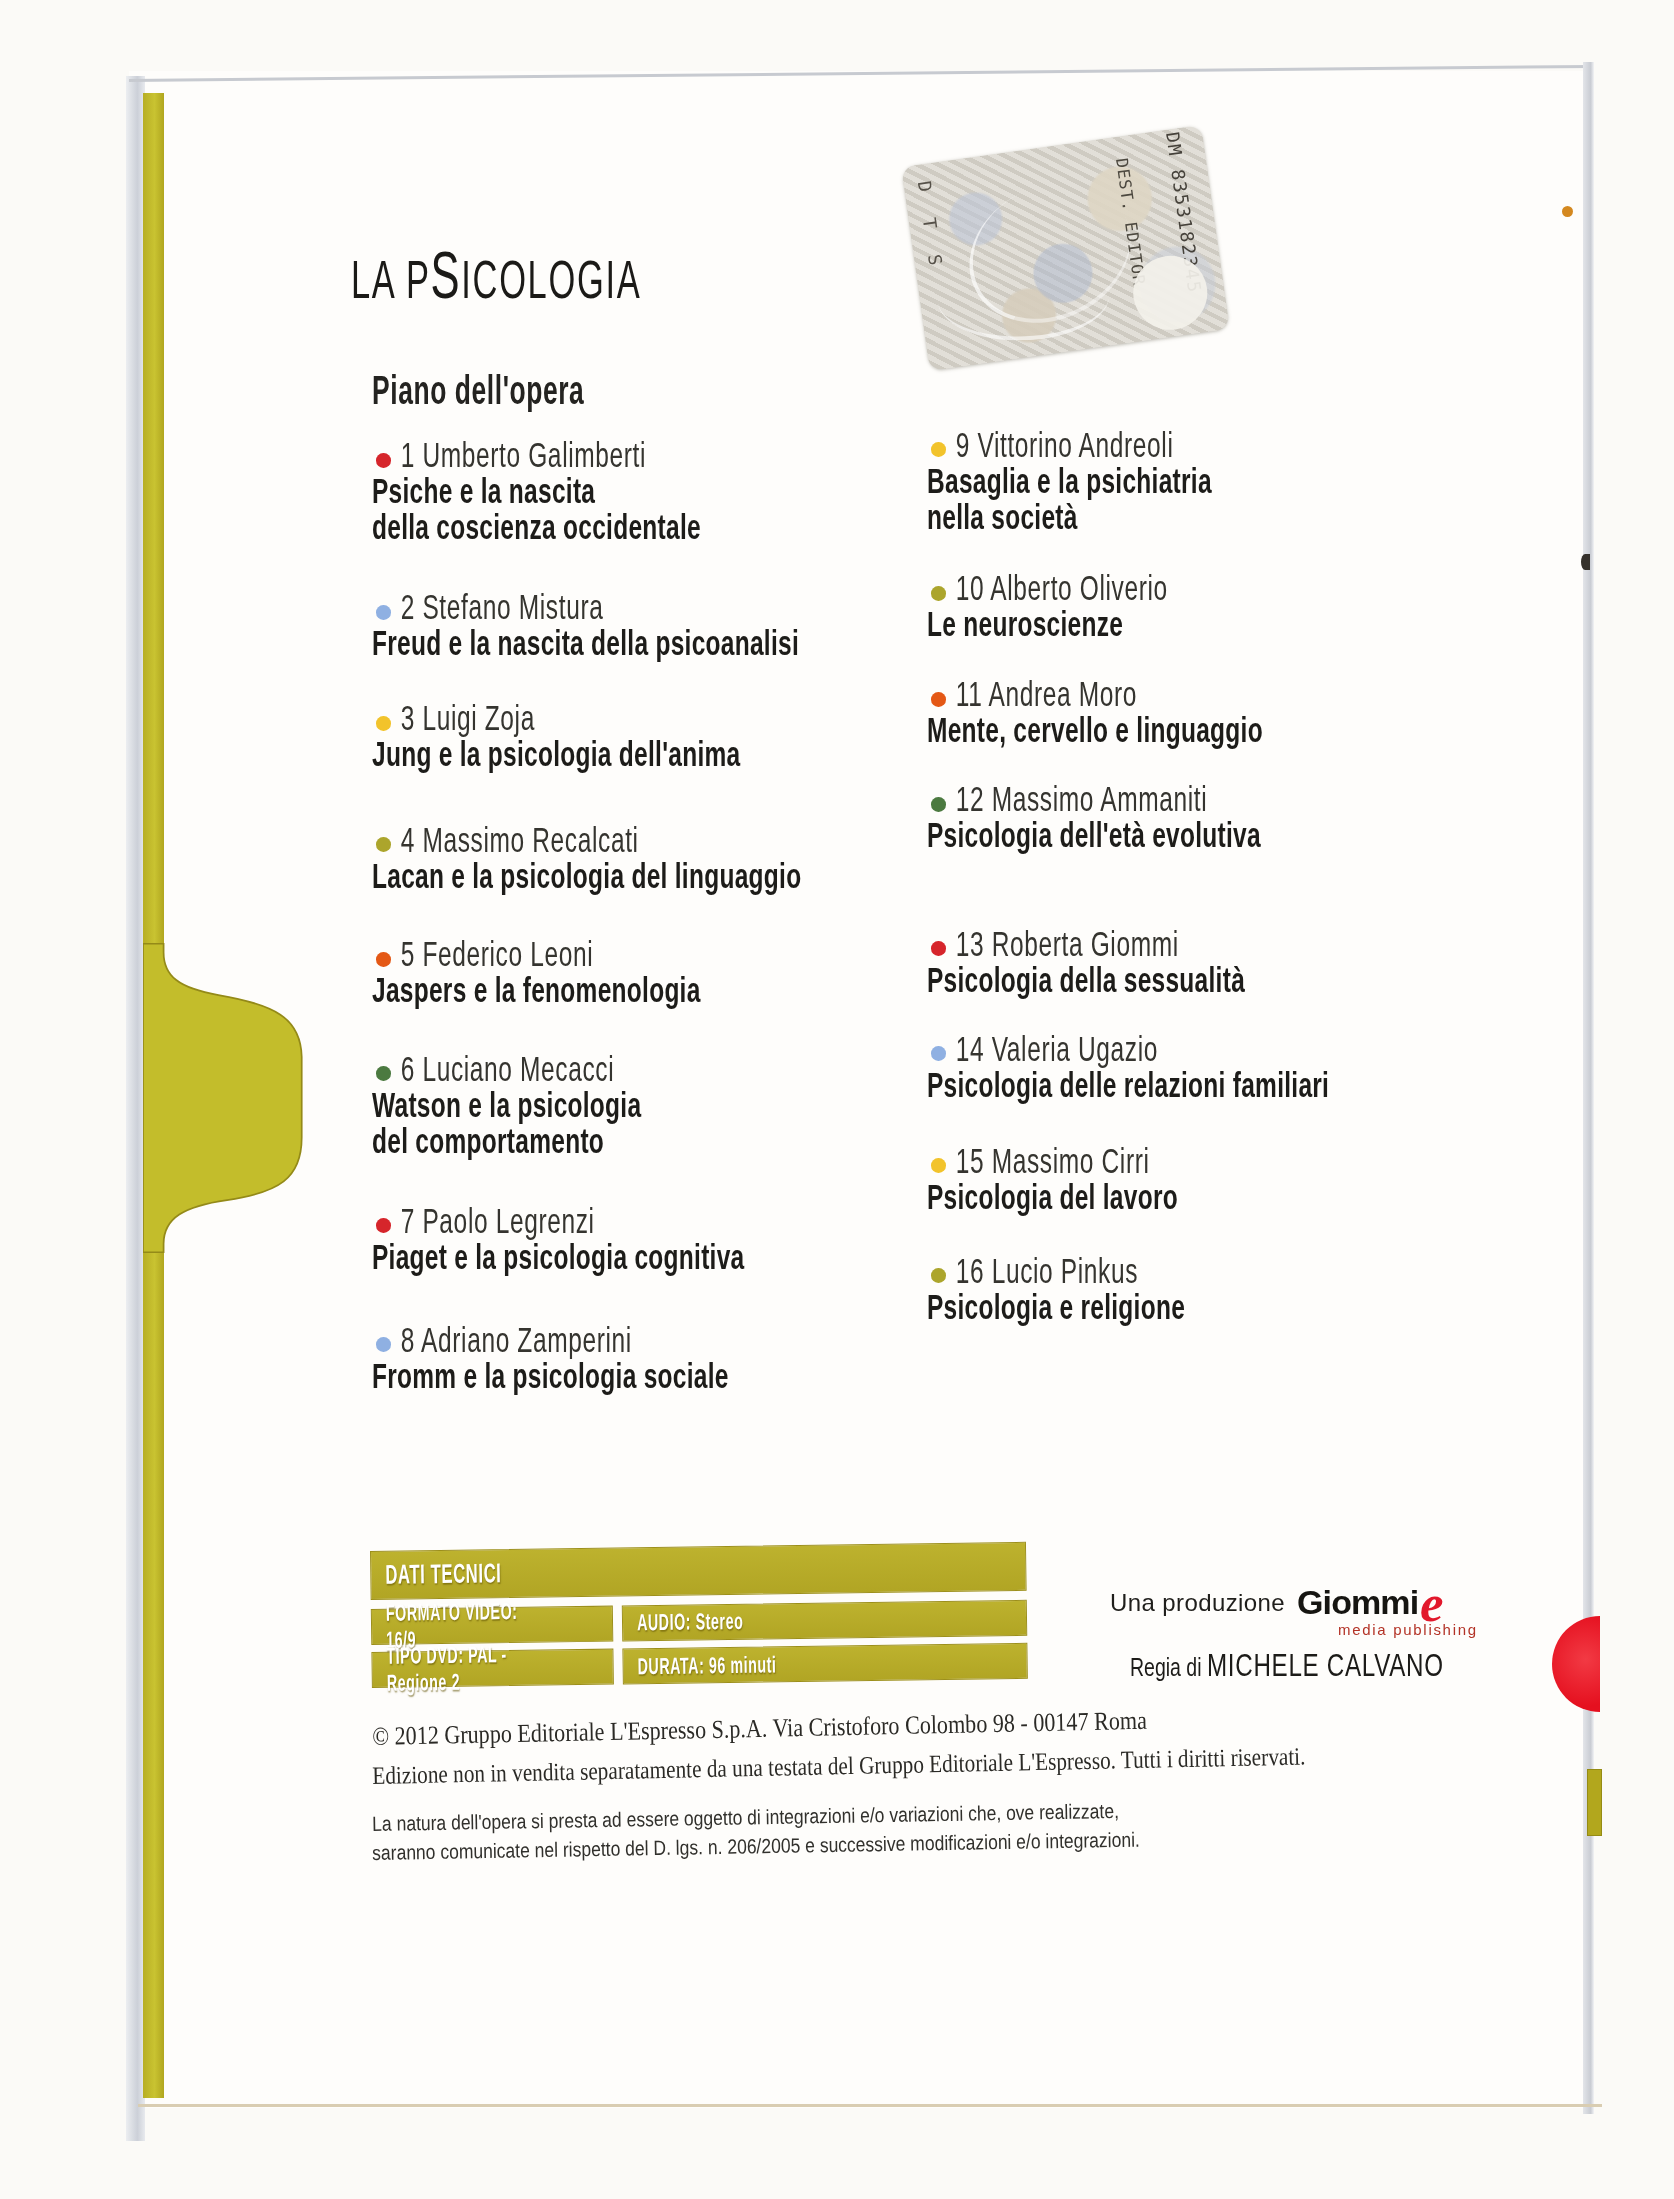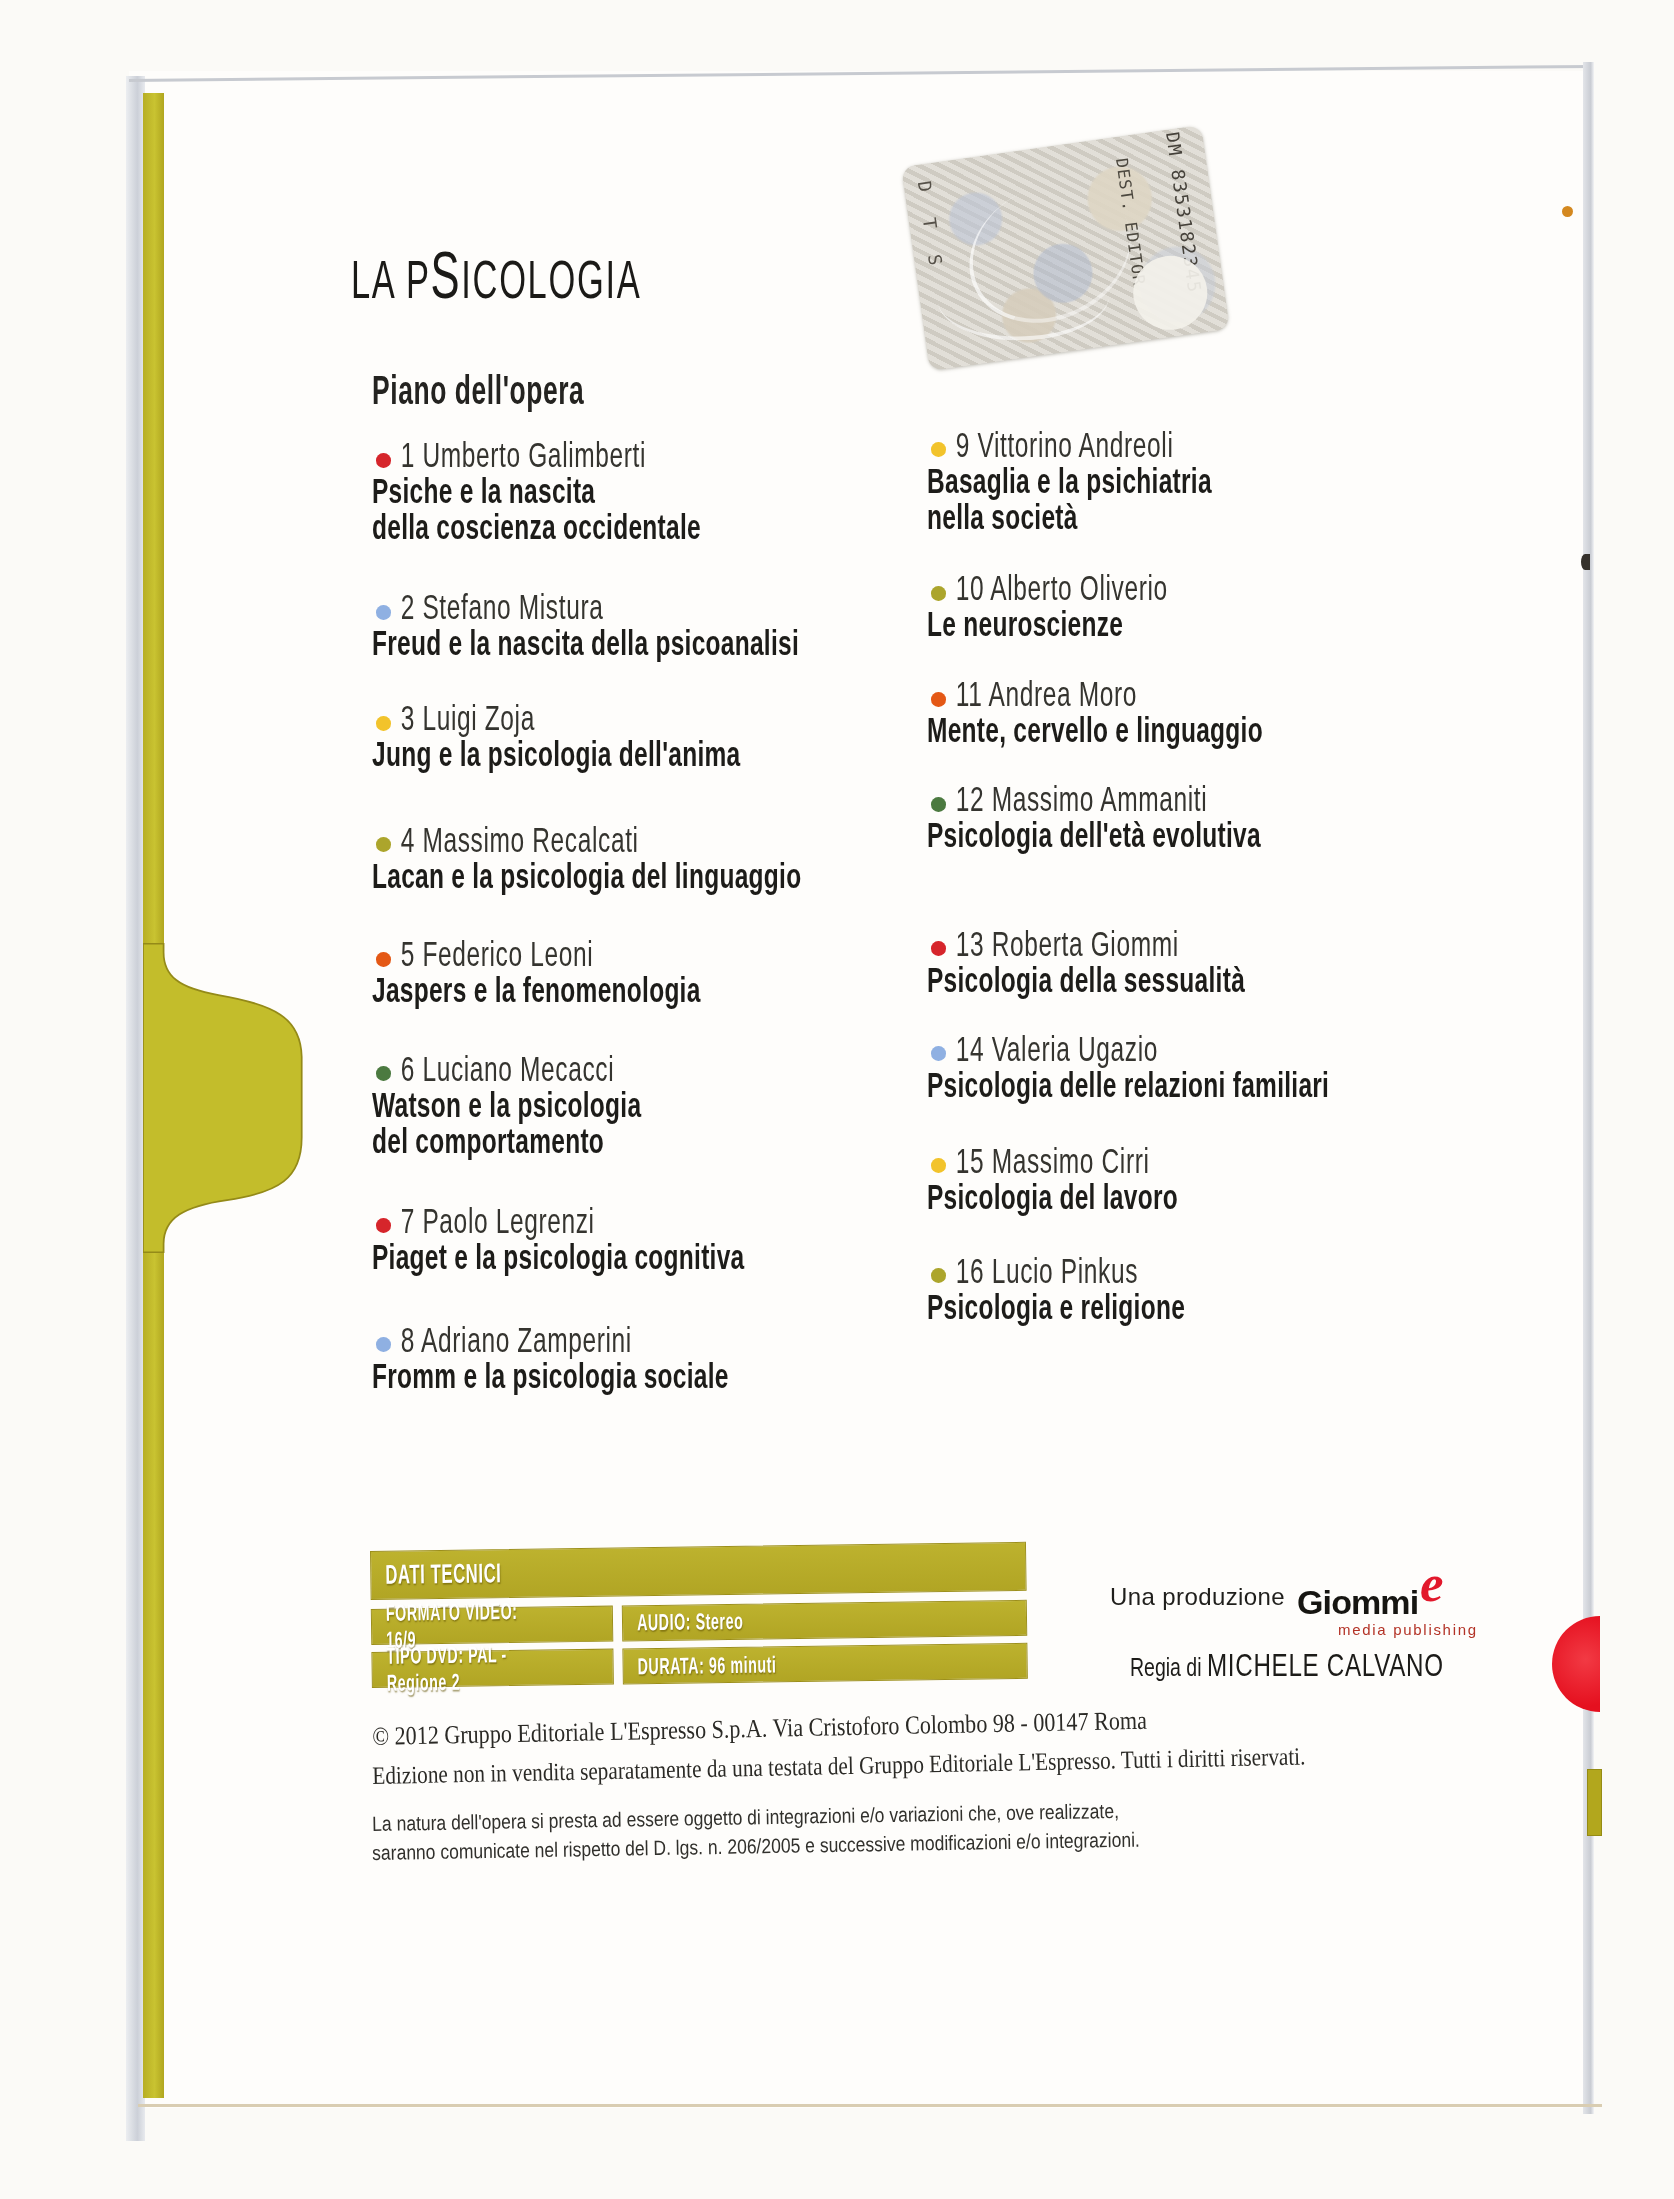--- a/index.html
+++ b/index.html
@@ -63,21 +63,21 @@
        display:flex;align-items:center;padding-left:13.8px;}
   .bar-header{height:49px;margin-bottom:8.6px;}
   .bar-row{display:flex;margin-bottom:7.7px;}
   .bar-cell-l{width:242px;height:36px;margin-right:9.5px;}
   .bar-cell-r{width:405px;height:36px;}
   .tech-label{display:inline-block;transform:scaleX(0.62);transform-origin:left center;
        font-weight:bold;color:#fff;font-size:23px;letter-spacing:0.9px;
        text-shadow:0.9px 1.7px 1.7px rgba(95,80,0,.55);}
   .tech-label.hdr{font-size:27px;}
   
-  .prod-line{position:absolute;left:1110px;top:1583px;display:flex;align-items:flex-start;white-space:nowrap;}
+  .prod-line{position:absolute;left:1110px;top:1583px;display:flex;align-items:center;white-space:nowrap;}
   .prod-prefix{font-size:24px;color:#1f1e1b;letter-spacing:0.4px;margin-right:12px;}
   .logo-main{font-size:34px;font-weight:bold;letter-spacing:-0.9px;color:#161511;}
   .logo-e{font-family:"Liberation Serif",serif;font-style:italic;font-weight:bold;
           font-size:53px;color:#e2182b;line-height:0;margin-left:1.7px;}
   .logo-sub{position:absolute;left:1338px;top:1621px;font-size:15px;letter-spacing:1.7px;color:#b33226;}
   .regia{position:absolute;left:1130px;top:1648px;transform:scaleX(0.78);transform-origin:left top;white-space:nowrap;color:#1c1b18;}
   .regia .r1{font-size:25px;}
   .regia .r2{font-size:31px;letter-spacing:0.9px;}
   
   .copyright{position:absolute;left:372px;font-family:"Liberation Serif",serif;color:#2b2a26;

